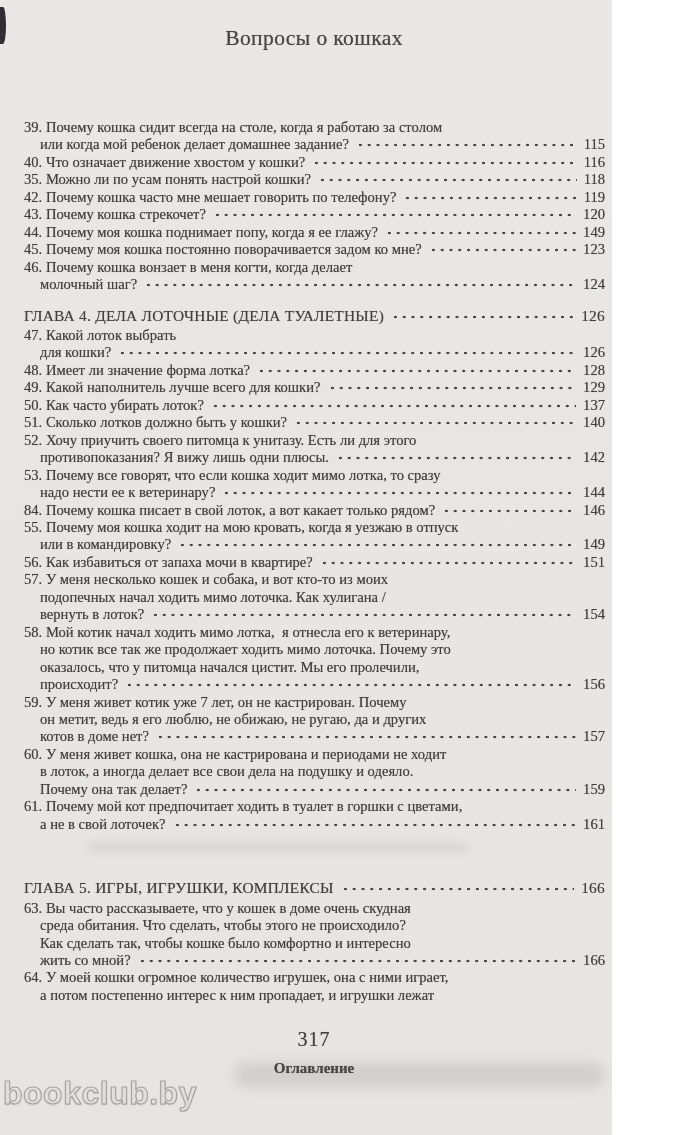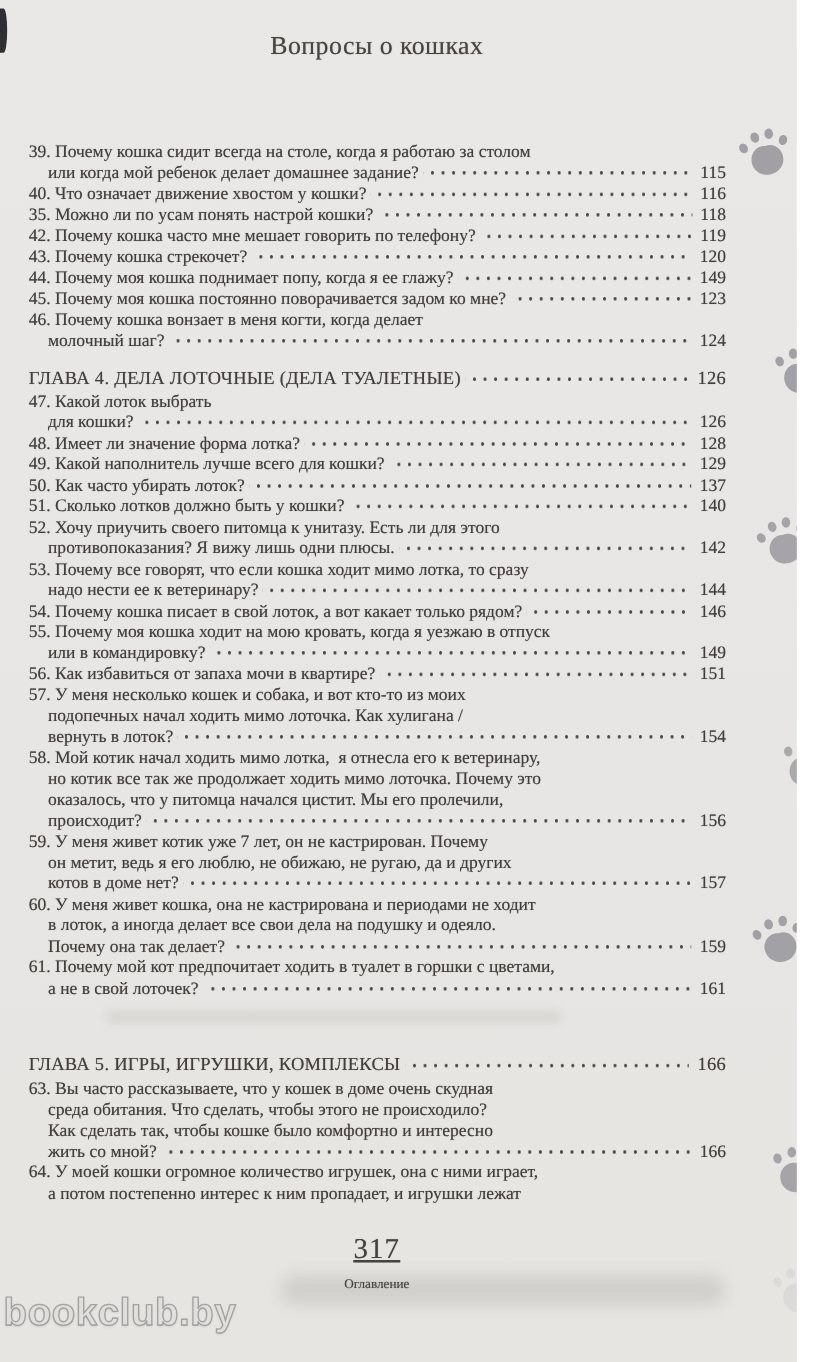--- a/index.html
+++ b/index.html
@@ -1,18 +1,18 @@
 <!DOCTYPE html>
 <html><head>
 <meta charset="utf-8">
 <style>
   html,body{margin:0;padding:0;}
   .page{
     position:relative;
-    width:664px;height:1135px;
+    width:612px;height:1135px;
     background:linear-gradient(180deg,#eae8e6 0%,#e8e6e4 55%,#e7e5e2 100%);
     overflow:hidden;
     font-family:"Liberation Serif","DejaVu Serif",serif;
     color:#443f3c;
   }
   
   .edge-mark{
     position:absolute;left:0px;top:7px;width:6px;height:37px;
     background:#1b1b20;border-radius:0 60% 60% 0;opacity:.9;
     filter:blur(.4px);
@@ -43,31 +43,31 @@
     background-repeat:repeat-x;
     background-position:3px calc(100% - 1px);
   }
   .pg{white-space:nowrap;padding-left:2px;}
   .paw{position:absolute;filter:blur(.45px);}
   .footer{
     position:absolute;left:24px;top:1028px;width:580px;
     text-align:center;
   }
   .pagenum{
-    font-size:24px;letter-spacing:1px;color:#46423f;
+    font-size:20px;letter-spacing:1px;color:#46423f;
     text-shadow:0 0 .7px rgba(70,66,63,.6);
-    text-decoration:underline;
   }
   .smudge{
     position:absolute;left:210px;top:34px;width:370px;height:26px;
     background:rgba(176,173,170,.38);filter:blur(6px);border-radius:12px;
   }
   .footlabel{
-    position:relative;margin-top:9px;font-size:11px;color:#4a4541;
+    position:relative;margin-top:9px;font-size:15px;color:#4a4541;
     text-shadow:0 0 .8px rgba(74,69,65,.6);
+    font-weight:bold;
   }
   .smudge2{
     position:absolute;left:88px;top:843px;width:380px;height:9px;
     background:rgba(178,175,172,.32);filter:blur(4px);border-radius:6px;
   }
   .watermark{
     position:absolute;left:3px;top:1075px;
     font-family:"Liberation Sans","DejaVu Sans",sans-serif;
     font-size:32px;letter-spacing:.5px;font-weight:bold;
     color:rgba(225,224,222,.95);
@@ -206,21 +206,21 @@
           <span class="txt">53. Почему все говорят, что если кошка ходит мимо лотка, то сразу</span>
         </div>
         <div class="line cont">
           <span class="txt">надо нести ее к ветеринару?</span>
           <span class="dots"></span>
           <span class="pg">144</span>
         </div>
       </div>
       <div class="entry">
         <div class="line">
-          <span class="txt">54. Почему кошка писает в свой лоток, а вот какает только рядом?</span>
+          <span class="txt">84. Почему кошка писает в свой лоток, а вот какает только рядом?</span>
           <span class="dots"></span>
           <span class="pg">146</span>
         </div>
       </div>
       <div class="entry">
         <div class="line">
           <span class="txt">55. Почему моя кошка ходит на мою кровать, когда я уезжаю в отпуск</span>
         </div>
         <div class="line cont">
           <span class="txt">или в командировку?</span>

